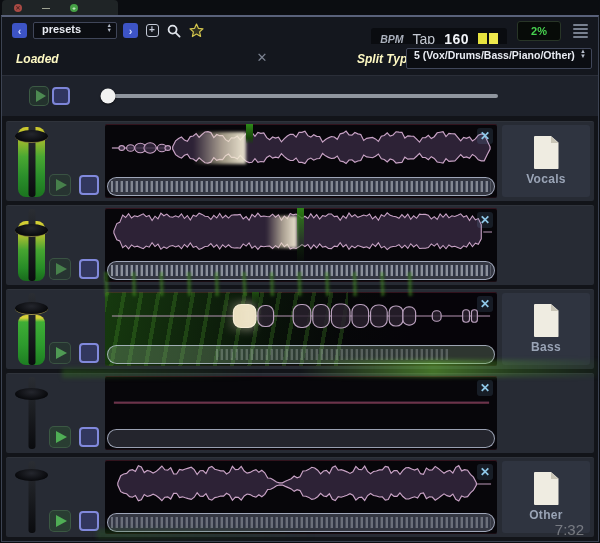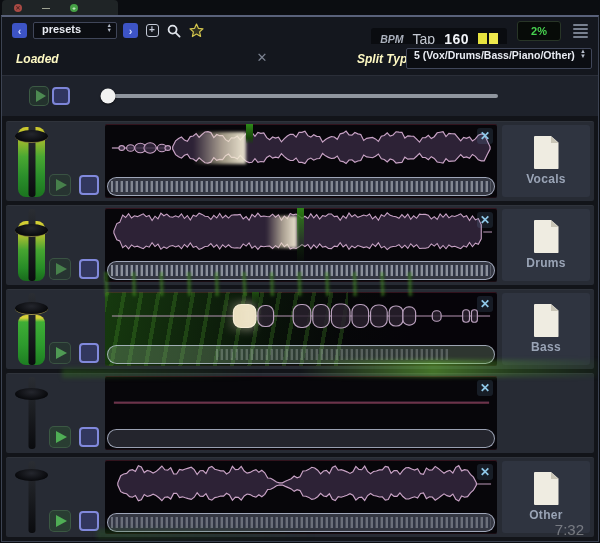--- a/index.html
+++ b/index.html
@@ -234,26 +234,20 @@
       <div class="wave-cell">
         <svg id="wv1" viewBox="0 0 394 46" preserveAspectRatio="none">
             <path d="M6.0,21.8 L9.0,14.2 L12.0,12.9 L15.0,5.3 L18.0,7.8 L21.0,3.9 L24.0,8.3 L27.0,6.0 L30.0,6.9 L33.0,5.4 L36.0,4.0 L39.0,7.0 L42.0,5.7 L45.0,10.9 L48.0,6.5 L51.0,9.2 L54.0,3.3 L57.0,6.0 L60.0,4.3 L63.0,7.0 L66.0,7.6 L69.0,6.0 L72.0,7.5 L75.0,4.0 L78.0,8.9 L81.0,5.8 L84.0,10.5 L87.0,5.5 L90.0,6.7 L93.0,3.3 L96.0,4.6 L99.0,6.5 L102.0,6.8 L105.0,9.9 L108.0,5.6 L111.0,8.4 L114.0,3.6 L117.0,8.4 L120.0,5.5 L123.0,8.4 L126.0,5.4 L129.0,4.9 L132.0,5.1 L135.0,4.6 L138.0,9.4 L141.0,6.9 L144.0,10.7 L147.0,4.6 L150.0,7.2 L153.0,3.2 L156.0,6.9 L159.0,6.3 L162.0,6.9 L165.0,7.0 L168.0,4.3 L171.0,7.5 L174.0,5.0 L177.0,10.6 L180.0,6.4 L183.0,9.0 L186.0,3.6 L189.0,5.1 L192.0,4.2 L195.0,6.1 L198.0,8.6 L201.0,6.5 L204.0,8.8 L207.0,4.0 L210.0,8.3 L213.0,4.9 L216.0,9.5 L219.0,5.8 L222.0,6.6 L225.0,4.2 L228.0,4.1 L231.0,6.9 L234.0,6.4 L237.0,10.8 L240.0,6.0 L243.0,8.7 L246.0,3.2 L249.0,7.1 L252.0,4.9 L255.0,7.7 L258.0,6.6 L261.0,5.2 L264.0,6.3 L267.0,4.2 L270.0,9.4 L273.0,6.6 L276.0,10.7 L279.0,4.9 L282.0,6.7 L285.0,3.0 L288.0,5.6 L291.0,6.6 L294.0,7.0 L297.0,8.7 L300.0,4.8 L303.0,8.0 L306.0,4.3 L309.0,9.7 L312.0,6.0 L315.0,8.7 L318.0,4.3 L321.0,4.6 L324.0,4.6 L327.0,5.4 L330.0,9.4 L333.0,6.9 L336.0,9.9 L339.0,4.1 L342.0,7.6 L345.0,4.0 L348.0,8.2 L351.0,6.1 L354.0,6.7 L357.0,5.5 L360.0,4.0 L363.0,7.4 L366.0,5.9 L369.0,11.0 L372.0,6.3 L375.0,10.3 L378.0,9.0 L381.0,15.3 L381.0,30.1 L378.0,35.9 L375.0,34.7 L372.0,38.4 L369.0,34.0 L366.0,38.8 L363.0,37.4 L360.0,40.5 L357.0,39.1 L354.0,38.0 L351.0,38.5 L348.0,36.6 L345.0,40.5 L342.0,37.1 L339.0,40.4 L336.0,35.0 L333.0,37.8 L330.0,35.5 L327.0,39.2 L324.0,39.9 L321.0,39.9 L318.0,40.2 L315.0,36.2 L312.0,38.6 L309.0,35.3 L306.0,40.2 L303.0,36.8 L300.0,39.7 L297.0,36.2 L294.0,37.8 L291.0,38.1 L288.0,39.0 L285.0,41.4 L282.0,38.0 L279.0,39.6 L276.0,34.3 L273.0,38.1 L270.0,35.5 L267.0,40.3 L264.0,38.4 L261.0,39.3 L258.0,38.1 L255.0,37.1 L252.0,39.6 L249.0,37.6 L246.0,41.2 L243.0,36.1 L240.0,38.6 L237.0,34.2 L234.0,38.3 L231.0,37.8 L228.0,40.4 L225.0,40.3 L222.0,38.1 L219.0,38.9 L216.0,35.4 L213.0,39.7 L210.0,36.5 L207.0,40.5 L204.0,36.0 L201.0,38.2 L198.0,36.2 L195.0,38.5 L192.0,40.3 L189.0,39.5 L186.0,40.8 L183.0,35.8 L180.0,38.3 L177.0,34.4 L174.0,39.5 L171.0,37.2 L168.0,40.2 L165.0,37.7 L162.0,37.8 L159.0,38.4 L156.0,37.8 L153.0,41.2 L150.0,37.5 L147.0,39.9 L144.0,34.4 L141.0,37.8 L138.0,35.5 L135.0,39.9 L132.0,39.5 L129.0,39.7 L126.0,39.2 L123.0,36.4 L120.0,39.1 L117.0,36.4 L114.0,40.8 L111.0,36.4 L108.0,39.0 L105.0,35.1 L102.0,37.9 L99.0,38.2 L96.0,39.9 L93.0,41.2 L90.0,38.0 L87.0,39.1 L84.0,34.5 L81.0,38.8 L78.0,36.0 L75.0,40.5 L72.0,37.3 L69.0,38.7 L66.0,37.2 L63.0,37.8 L60.0,40.2 L57.0,38.6 L54.0,41.1 L51.0,35.7 L48.0,38.2 L45.0,34.1 L42.0,38.9 L39.0,37.7 L36.0,40.5 L33.0,39.2 L30.0,37.8 L27.0,38.6 L24.0,36.5 L21.0,40.6 L18.0,37.0 L15.0,39.3 L12.0,32.3 L9.0,31.1 L6.0,24.1 Z" fill="rgba(52,40,62,.85)" stroke="#c9a3c6" stroke-width="1.1"></path>
             <path d="M383,23 H392" stroke="#c9a3c6" stroke-width="1.4" fill="none" opacity="0.7"></path>
           </svg>
         <div class="hl"></div>
         <div class="ph"></div>
         <div class="overview"></div>
         <button class="close">✕</button>
       </div>
-      <div class="stem">
-        <div class="file-icon">
-            <div class="fold"></div>
-          </div>
-        <div class="stem-label">Drums</div>
-      </div>
     </div>
 
     <div class="track-row t3">
       <div class="fader">
         <div class="meter"></div>
         <div class="stick"></div>
         <div class="knob"></div>
       </div>
       <button class="play">
           <span class="tri"></span>

